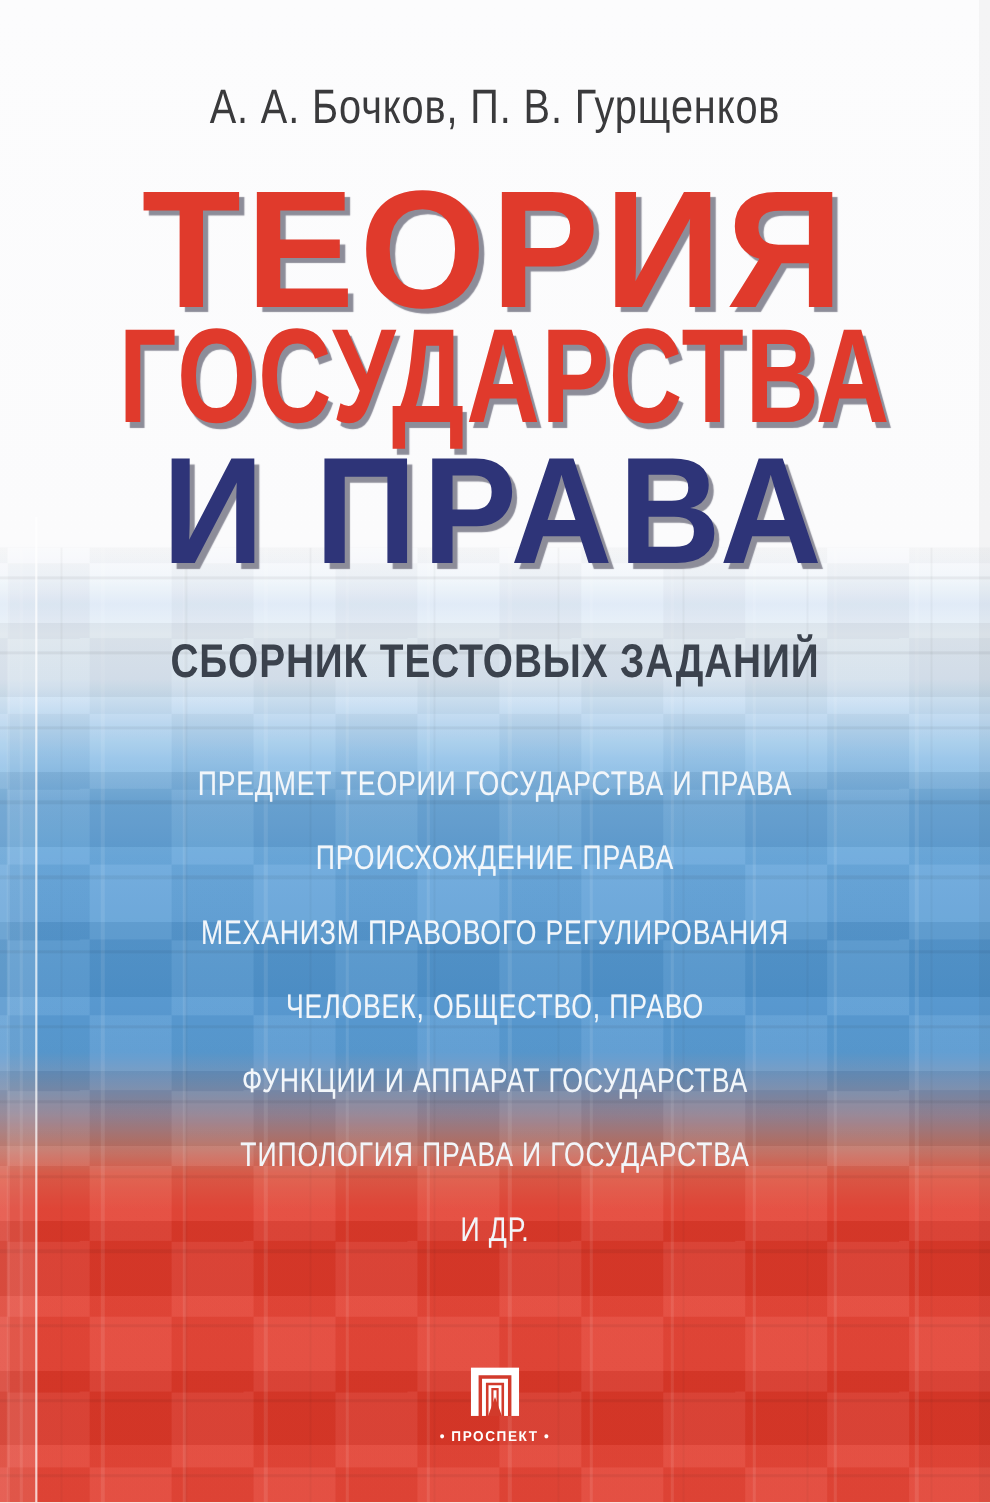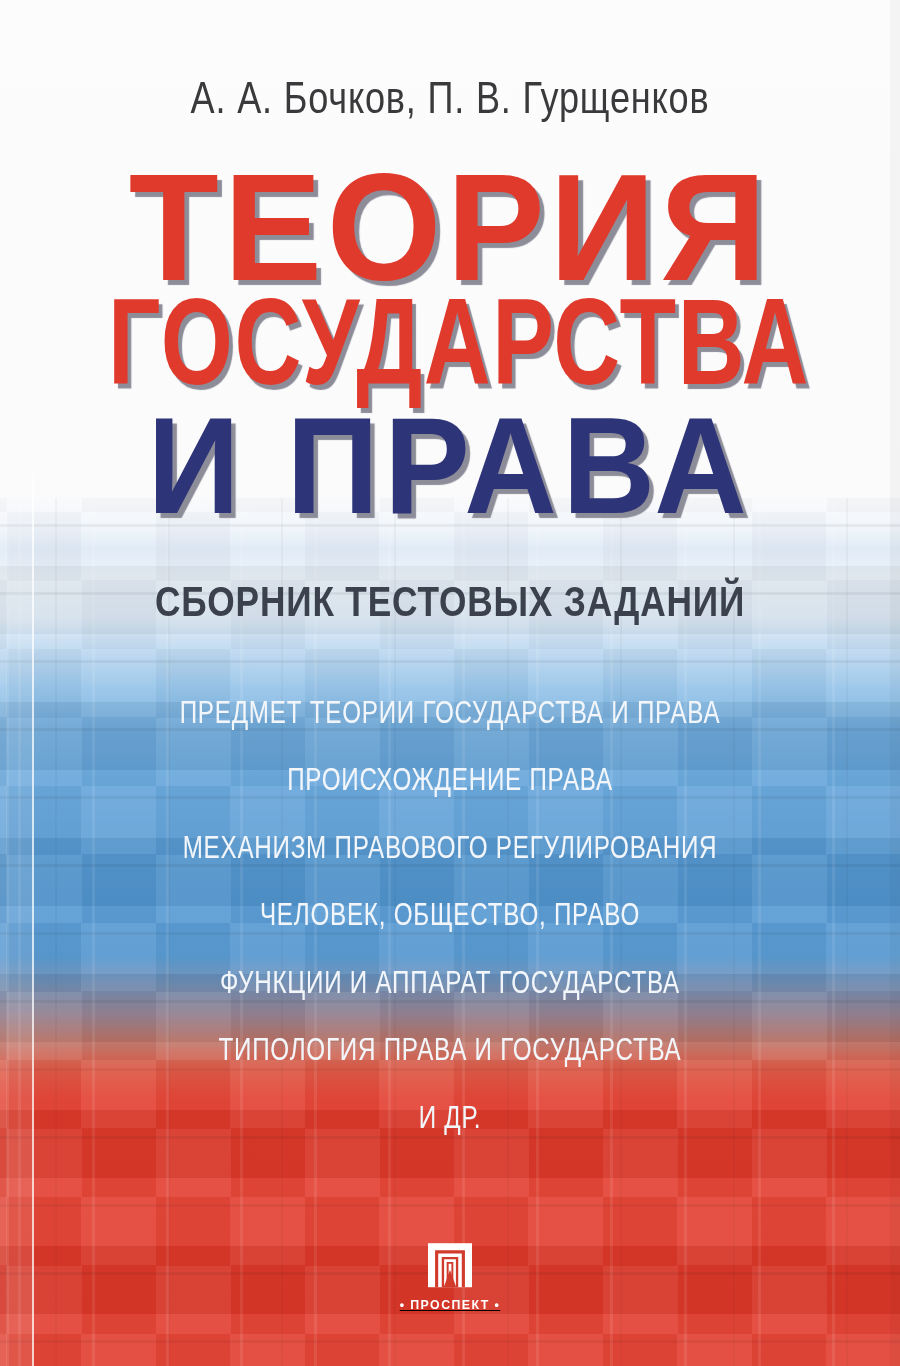--- a/index.html
+++ b/index.html
@@ -82,21 +82,21 @@
     top:580px;font-size:43px;font-weight:700;color:#3b424d;
     letter-spacing:1px;transform:scaleX(0.82);
   }
   .topic{
     font-size:31px;font-weight:400;color:#f2f6fa;
     letter-spacing:1px;transform:scaleX(0.78);
     text-shadow:0 0 1px rgba(255,255,255,0.25);
   }
   
   .publisher{
-    position:absolute;left:0;right:0;top:1243px;text-align:center;text-decoration:underline;
+    position:absolute;left:0;right:0;top:1243px;text-align:center;
   }
   .publisher .glyph{display:inline-block;}
   .publisher-name{
     margin-top:5px;font-size:13px;font-weight:700;color:#ffffff;
     letter-spacing:1.5px;transform:scaleX(0.95);line-height:1;
   }
 </style>
 </head>
 <body>
 

